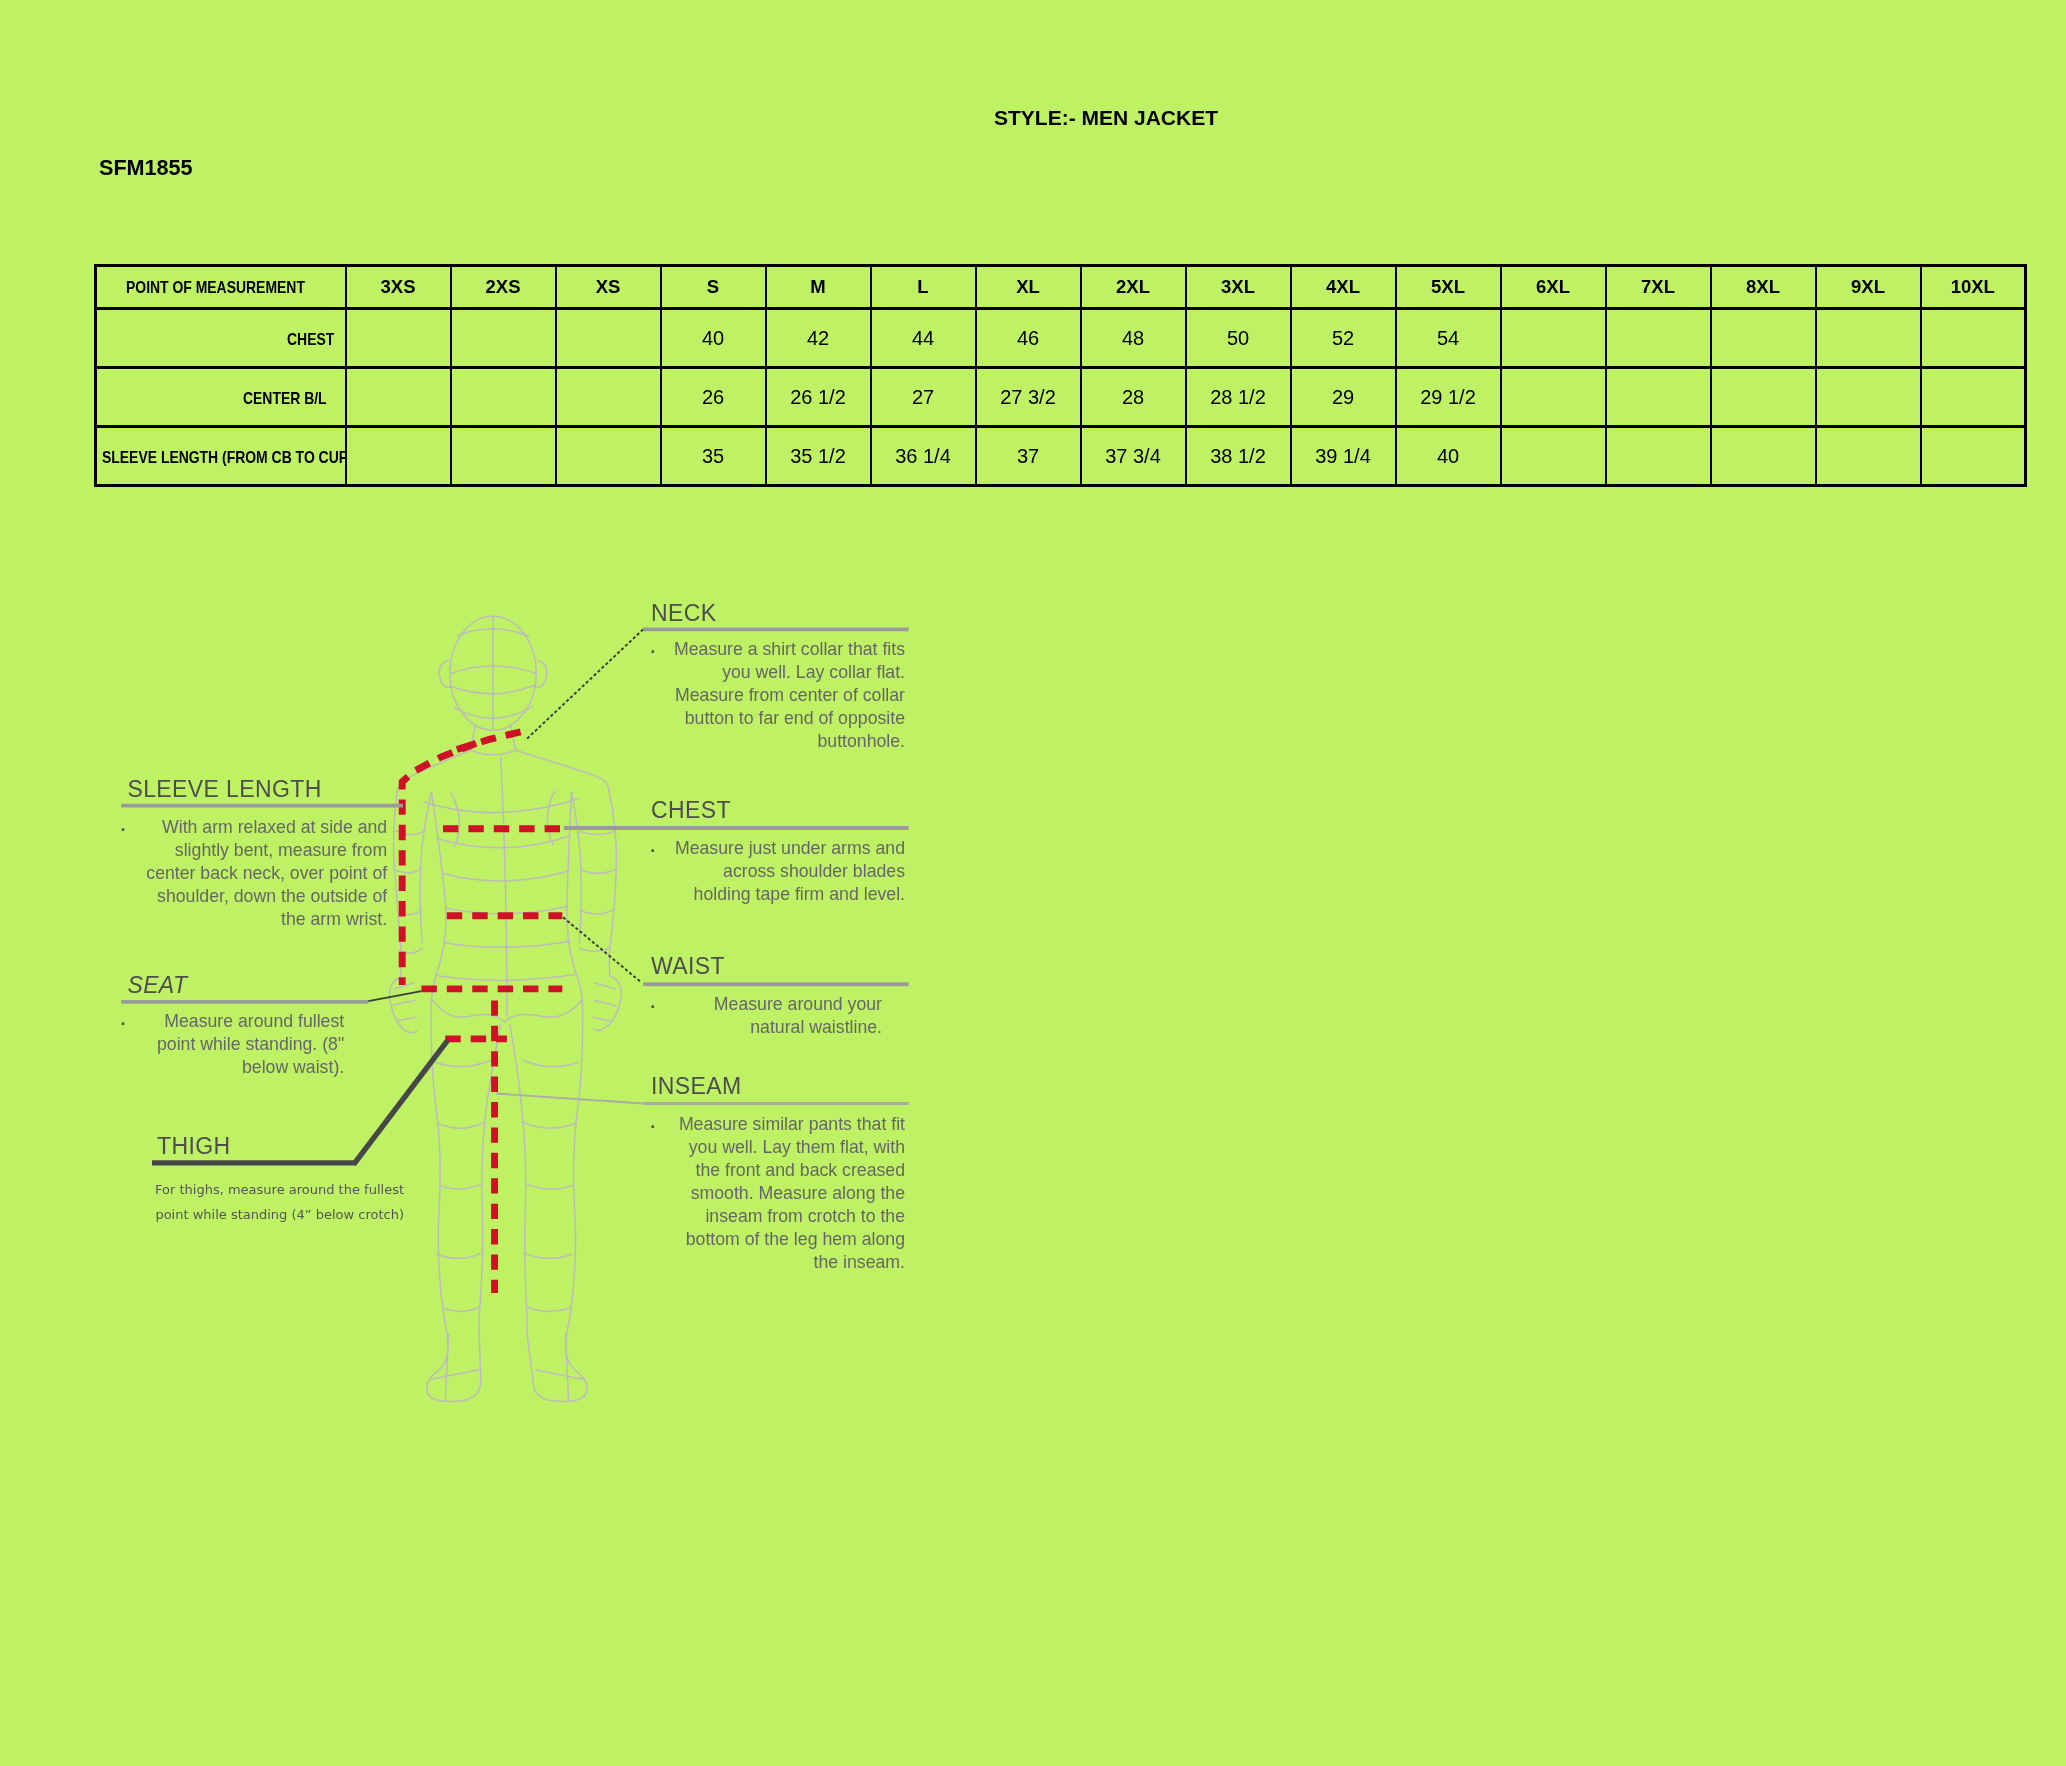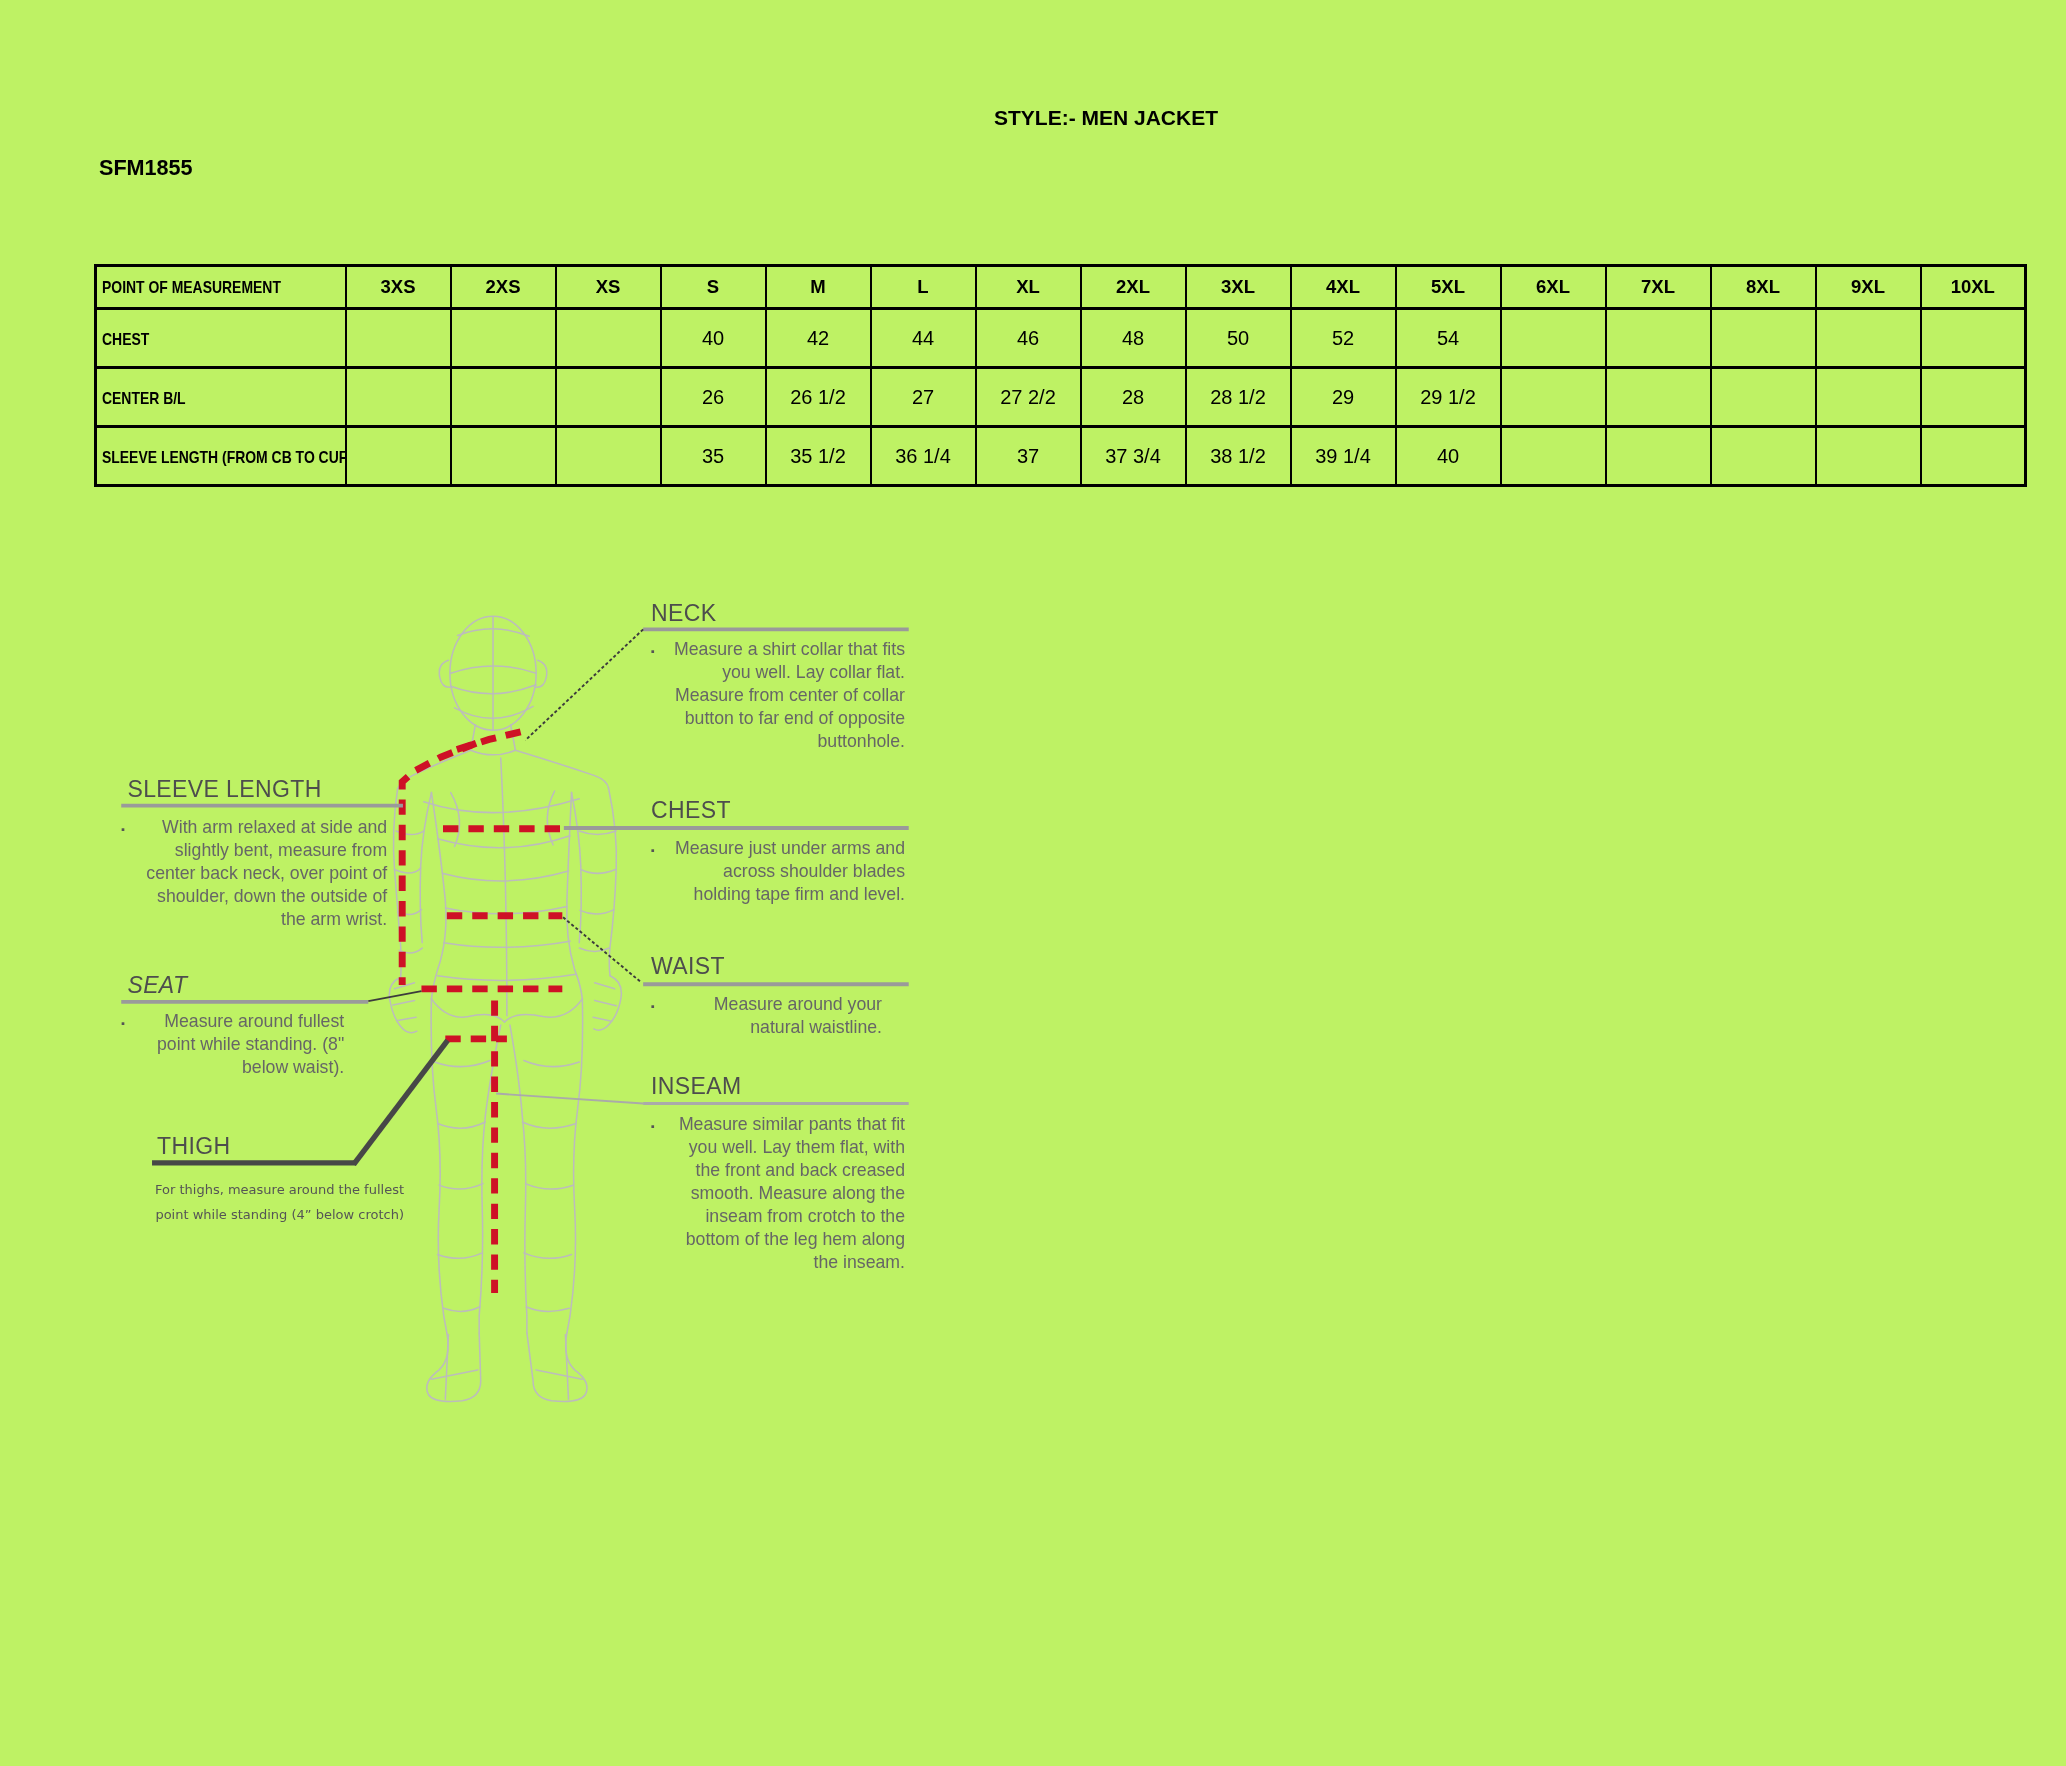--- a/index.html
+++ b/index.html
@@ -11,21 +11,21 @@
   .style-code{position:absolute;top:155px;left:99px;font-weight:bold;font-size:21.6px;}
 
   .size-table{position:absolute;top:264px;left:94px;width:1931px;
         border-collapse:collapse;table-layout:fixed;border:3.1px solid #000;}
   .size-table th,.size-table td{border:2.3px solid #000;padding:0;margin:0;
         text-align:center;vertical-align:middle;overflow:hidden;}
   .size-table thead tr{height:43px;border-bottom:3.8px solid #000;}
   .size-table tbody tr{height:59px;border-bottom:3.8px solid #000;}
   .size-table th{font-size:18.5px;font-weight:bold;}
   .size-table td{font-size:20px;font-weight:normal;}
-  .size-table .pom,.size-table .row-label{text-align:left;padding-left:4.6px;}
+  .size-table .pom,.size-table .row-label{text-align:right;padding-left:4.6px;}
   .cond{display:inline-block;white-space:nowrap;transform:scaleX(0.82);
         transform-origin:0 50%;font-weight:bold;font-size:17px;}
 
   .note{position:absolute;top:530px;left:99px;font-weight:bold;font-size:21.6px;}
 
   .diagram{position:absolute;top:600px;left:112px;width:993px;height:847px;text-align:right;}
   .diagram-svg{position:absolute;left:0;top:0;}
   .dg-block{position:absolute;}
   .dg-title{font-size:23px;letter-spacing:0.4px;color:#4d4d4d;white-space:nowrap;}
   .dg-text{display:flex;gap:7.7px;font-size:17.7px;color:#666;line-height:23px;}
@@ -88,21 +88,21 @@
         <td></td>
       </tr>
       <tr>
         <td class="row-label"><span class="cond">CENTER B/L</span></td>
         <td></td>
         <td></td>
         <td></td>
         <td>26</td>
         <td>26 1/2</td>
         <td>27</td>
-        <td>27 2/2</td>
+        <td>27 3/2</td>
         <td>28</td>
         <td>28 1/2</td>
         <td>29</td>
         <td>29 1/2</td>
         <td></td>
         <td></td>
         <td></td>
         <td></td>
         <td></td>
       </tr>

